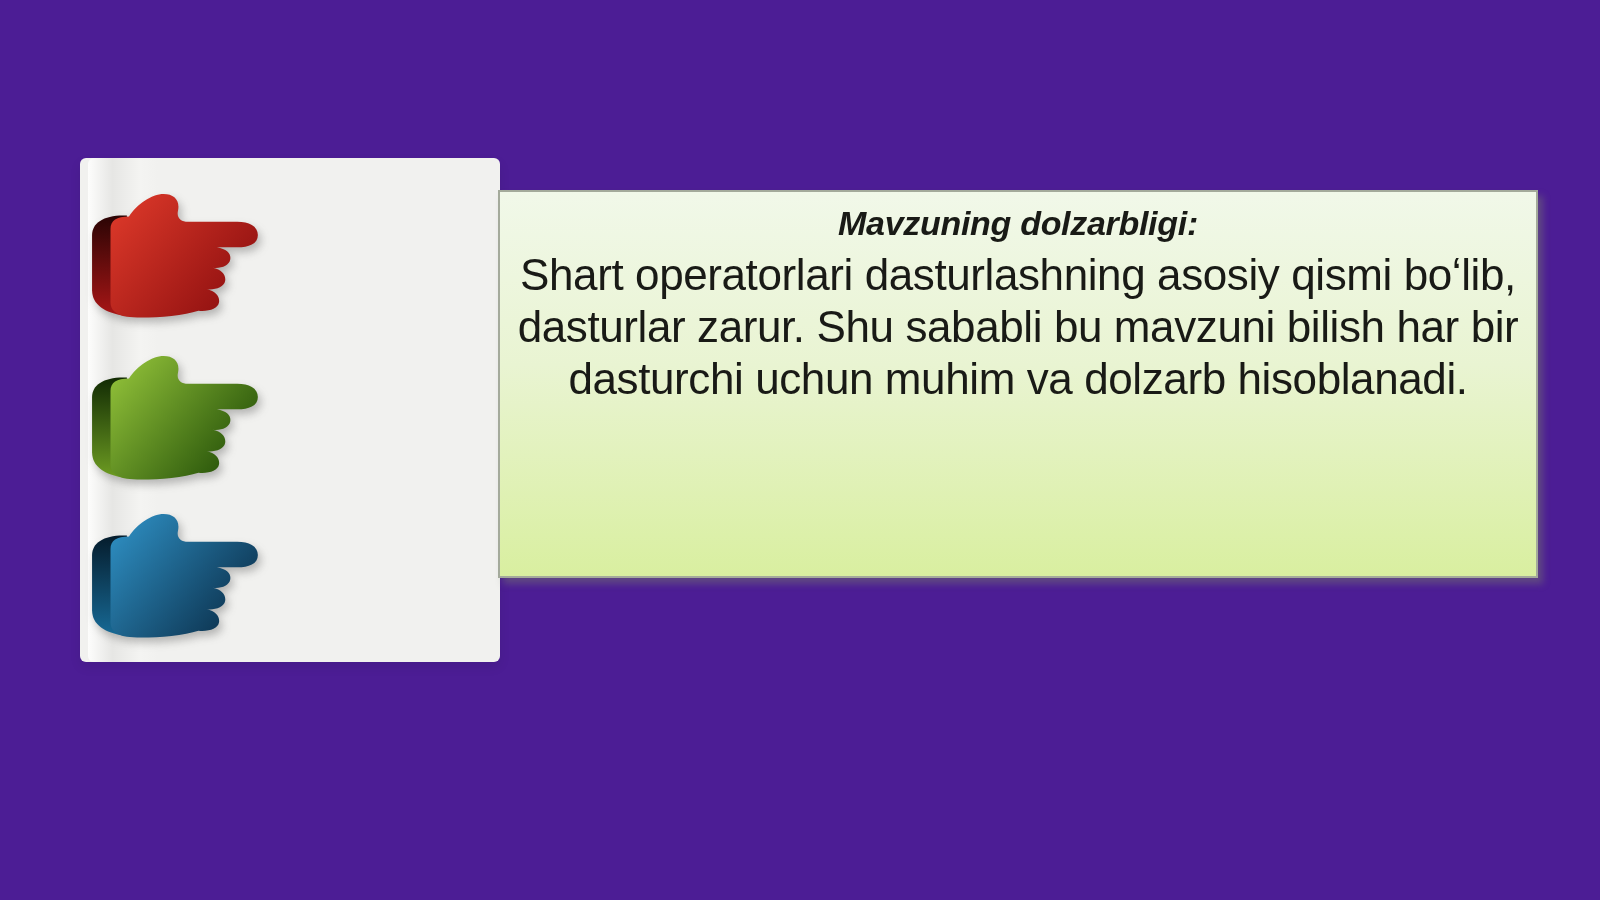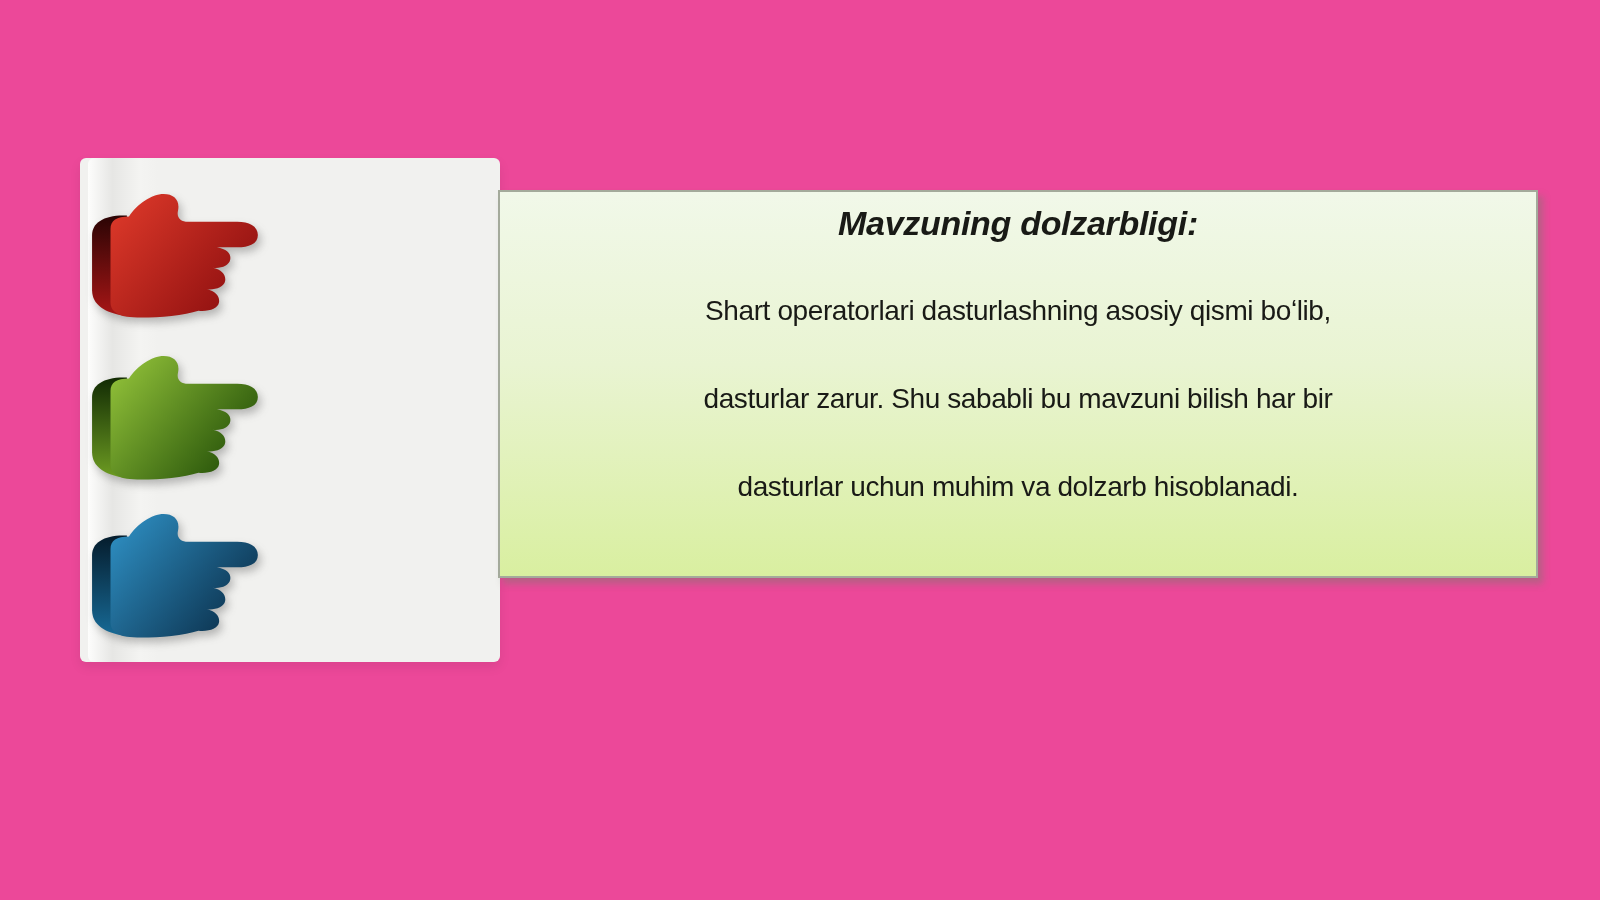--- a/index.html
+++ b/index.html
@@ -1,21 +1,21 @@
 <!DOCTYPE html>
 <html><head>
 <meta charset="utf-8">
 <style>
   * { margin: 0; padding: 0; box-sizing: border-box; }
   html, body { width: 1600px; height: 900px; background: #ffffff; overflow: hidden; }
   body { font-family: "Liberation Sans", sans-serif; position: relative; }
 
   .slide {
     position: absolute; left: 0; top: 0; width: 1600px; height: 900px;
-    background: #ec4899;
+    background: #4c1d95;
   }
 
   
   .page-panel {
     position: absolute; left: 80px; top: 158px; width: 420px; height: 504px;
     background: #f1f1ef;
     border-radius: 6px;
     box-shadow: 0 5px 12px rgba(0,0,0,0.08);
   }
   .page-spine {
@@ -37,21 +37,21 @@
     box-shadow: 5px 6px 7px rgba(120,125,108,0.45);
     text-align: center;
     color: #191a16;
     padding-top: 5px;
   }
   .callout-title {
     font-size: 34px; font-weight: bold; font-style: italic;
     line-height: 52px; letter-spacing: -0.3px;
   }
   .callout-line {
-    font-size: 28px; line-height: 52px; letter-spacing: -0.4px; white-space: nowrap; margin-top: 36px;
+    font-size: 44px; line-height: 52px; letter-spacing: -0.4px; white-space: nowrap;
   }
   .callout-line .bold { font-weight: bold; }
 </style>
 </head>
 <body>
 
 <div class="slide">
 
   <div class="page-panel">
     <div class="page-spine"></div>
@@ -99,16 +99,16 @@
       </linearGradient>
     </defs>
     <path fill="url(#foldB)" d="M 38,21 C 16,20 4,28 4,40 L 4,94 C 4,108 16,116 36,119 L 38,21 Z"></path>
     <path fill="url(#bodyB)" d="M 22,34 C 22,26 28,22 40,22 C 48,10 62,0 74,0 C 84,0 90,6 88,16 C 86,24 92,28 100,27 L 146,27 C 157,27 166,31 166,40 C 166,49 157,52 146,52 L 126,52 C 136,54 140,58 139,64 C 138,70 130,73 122,72 C 131,74 135,79 134,85 C 133,91 124,94 116,93 C 125,95 129,100 128,106 C 127,112 118,115 108,114 C 90,120 52,122 38,120 C 27,118 22,113 22,106 Z"></path>
   </svg>
 
   <div class="callout">
     <div class="callout-title">Mavzuning dolzarbligi:</div>
     <div class="callout-line">Shart operatorlari dasturlashning asosiy qismi boʻlib,</div>
     <div class="callout-line">dasturlar zarur. Shu sababli bu mavzuni bilish har bir</div>
-    <div class="callout-line">dasturlar uchun muhim va dolzarb hisoblanadi.</div>
+    <div class="callout-line">dasturchi uchun muhim va dolzarb hisoblanadi.</div>
   </div>
 
 </div>
 
 </body></html>

